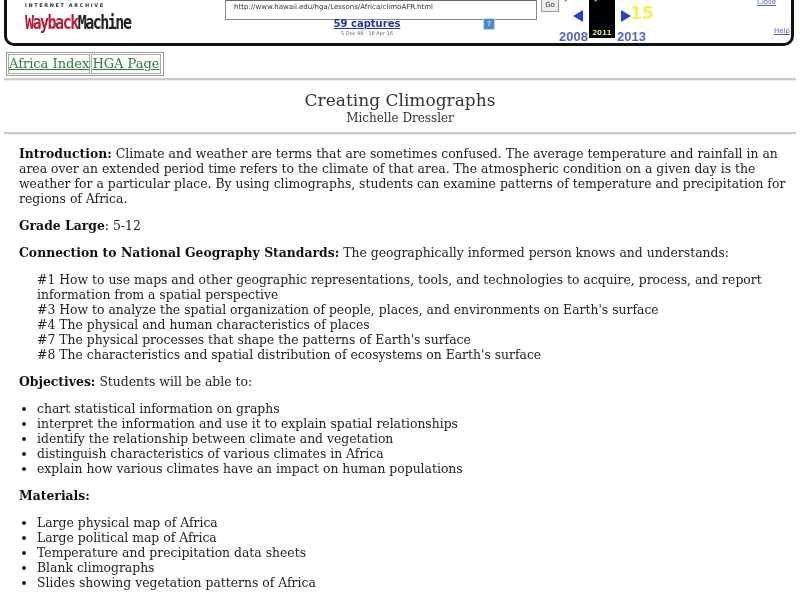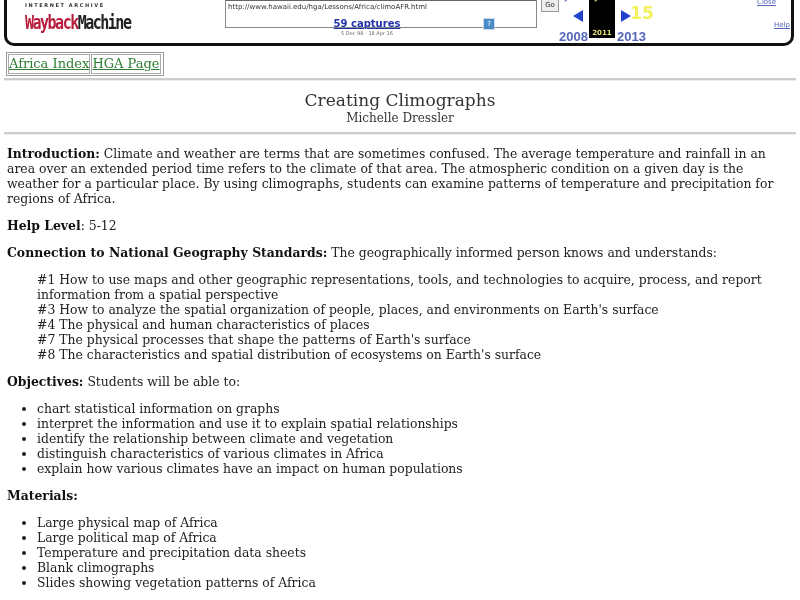--- a/index.html
+++ b/index.html
@@ -26,24 +26,24 @@
       color: #333; font-weight: bold; position: absolute; top: 0; left: 2px; white-space: nowrap;
     }
     .wb-logo .wm {
       position: absolute; top: 8px; left: 2px; white-space: nowrap;
       font-family: "DejaVu Sans Mono", monospace; font-weight: bold; font-size: 15px;
       letter-spacing: -1.5px; transform: scaleY(1.35); transform-origin: top left;
     }
     .wb-logo .wm .way { color: #b81d3b; }
     .wb-logo .wm .mach { color: #222; }
     .wb-url {
-      position: absolute; left: 218px; top: 8px; width: 312px; height: 28px;
+      position: absolute; left: 218px; top: 8px; width: 312px; height: 20px;
       border: 1px solid #888; border-top-color: #666;
       font-family: "DejaVu Sans", sans-serif; font-size: 7px; line-height: 12px;
-      padding-left: 2px; box-sizing: border-box; color: #333; overflow: hidden; white-space: nowrap;
+      padding-left: 8px; box-sizing: border-box; color: #333; overflow: hidden; white-space: nowrap;
       background: #fff;
     }
     .wb-go {
       position: absolute; left: 534px; top: 5px; width: 18px; height: 15px;
       border: 1px solid #999; background: #eee; font-family: "DejaVu Sans", sans-serif;
       font-size: 7px; line-height: 15px; text-align: center; color: #333; box-sizing: border-box;
     }
     .wb-captures {
       position: absolute; left: 300px; top: 26px; width: 120px; text-align: center;
       font-family: "DejaVu Sans", sans-serif; font-size: 10px; color: #2233aa; font-weight: bold;
@@ -102,21 +102,21 @@
       font-size: 17px; color: #333;
     }
     .author {
       position: absolute; left: 0; width: 800px; top: 111px; text-align: center;
       font-size: 12px; color: #333;
     }
     .content {
       position: absolute; left: 7px; top: 146px; width: 790px;
       font-size: 12.4px; line-height: 15px; color: #222;
     }
-    .content p { margin: 0 0 12px 0; }
+    .content p { margin: 0 0 12px 12px; }
     .content b { color: #111; }
     .content .std { margin: 0 0 12px 0; padding-left: 30px; }
     .content ul { margin: 0 0 12px 0; padding-left: 30px; }
     .content li { margin: 0; }
   </style>
 </head>
 <body>
 
 <div class="wb-bar">
   <div class="wb-logo">
@@ -137,41 +137,41 @@
     <div class="m">JAN</div>
     <div class="d">15</div>
     <div class="y">2011</div>
   </div>
 
   <div class="wb-arrow-right"></div>
   <div class="wb-month" style="left:610px;">APR</div>
   <div class="wb-year" style="left:610px;">2013</div>
 
   <div class="wb-link" style="left:750px; top:6px;">Close</div>
-  <div class="wb-link" style="left:755px; top:29px;padding-left:12px;">Help</div>
+  <div class="wb-link" style="left:755px; top:35px;padding-left:12px;">Help</div>
 </div>
 
 <div class="navtable">
   <a>Africa Index</a>
   <a>HGA Page</a>
 </div>
 
 <div class="hr" style="top:78px;"></div>
 
 <div class="title">Creating Climographs</div>
 <div class="author">Michelle Dressler</div>
 
 <div class="hr" style="top:132px;"></div>
 
 <div class="content">
   <p>
     <b>Introduction:</b><span> Climate and weather are terms that are sometimes confused. The average temperature and rainfall in an area over an extended period time refers to the climate of that area. The atmospheric condition on a given day is the weather for a particular place. By using climographs, students can examine patterns of temperature and precipitation for regions of Africa.</span>
   </p>
   <p>
-    <b>Help Level</b><span>: 5-12</span>
+    <b>Grade Large</b><span>: 5-12</span>
   </p>
   <p>
     <b>Connection to National Geography Standards:</b><span> The geographically informed person knows and understands:</span>
   </p>
   <div class="std">
     <div>#1 How to use maps and other geographic representations, tools, and technologies to acquire, process, and report information from a spatial perspective</div>
     <div>#3 How to analyze the spatial organization of people, places, and environments on Earth's surface</div>
     <div>#4 The physical and human characteristics of places</div>
     <div>#7 The physical processes that shape the patterns of Earth's surface</div>
     <div>#8 The characteristics and spatial distribution of ecosystems on Earth's surface</div>

